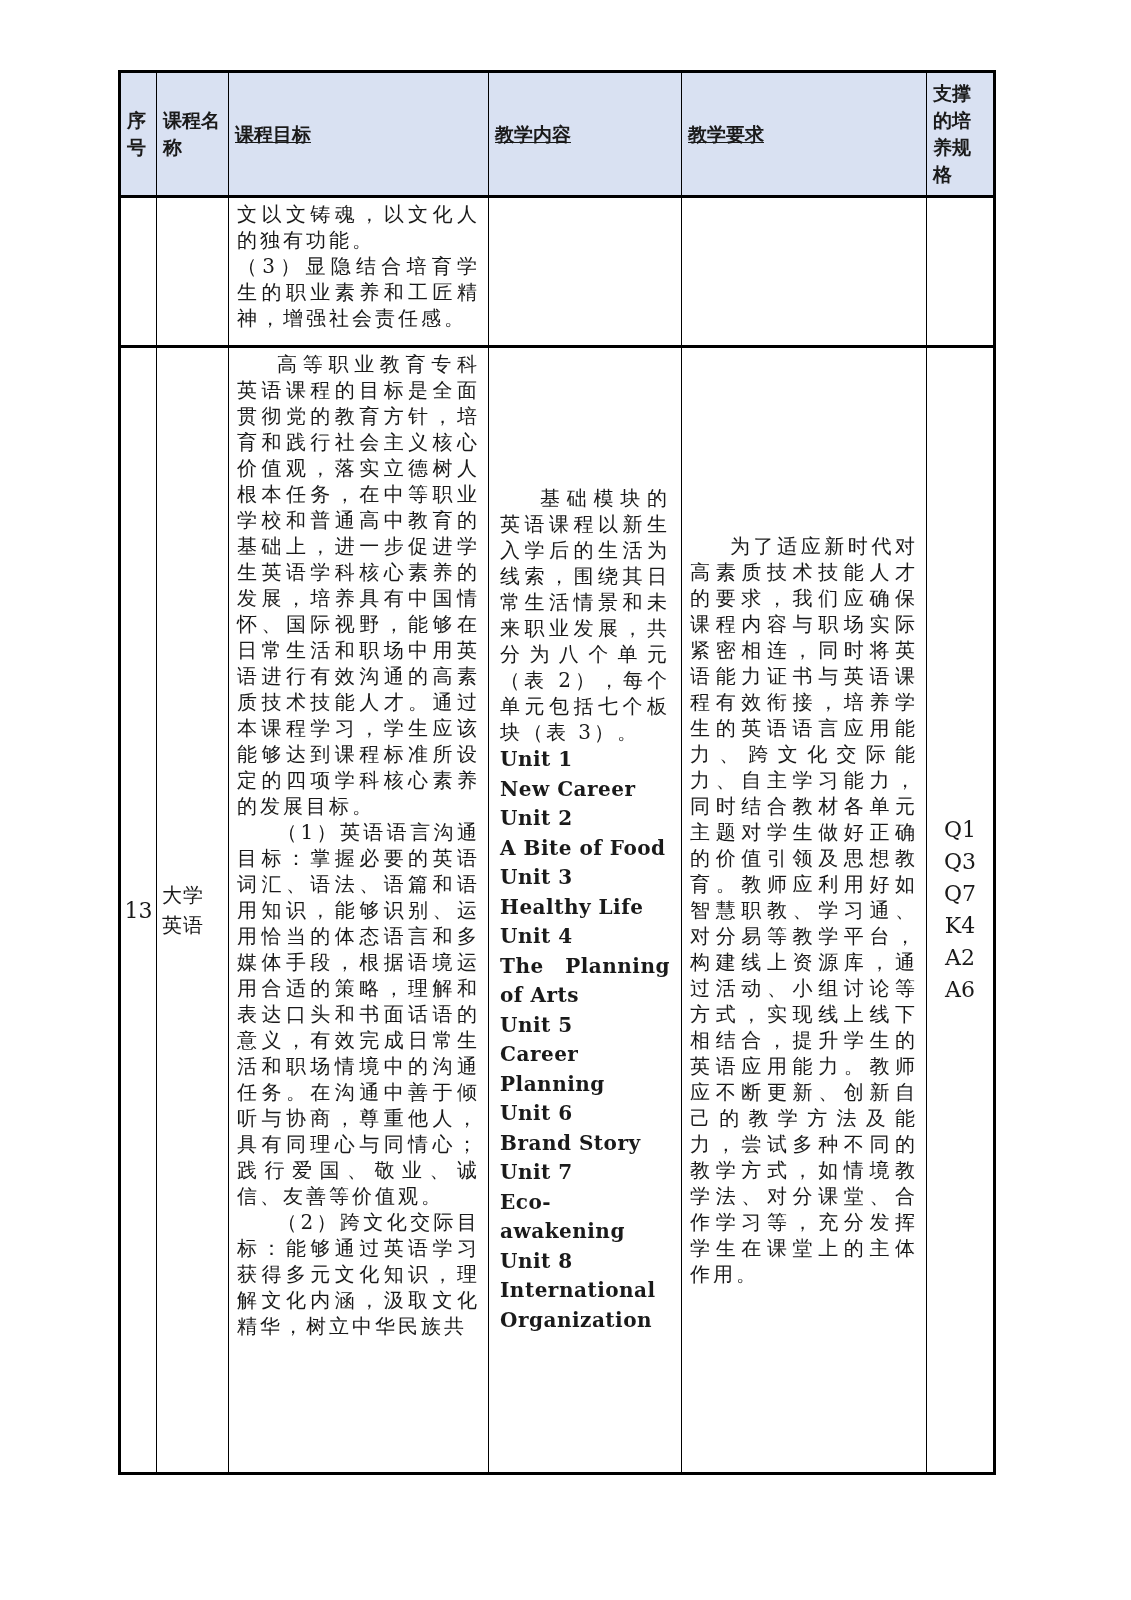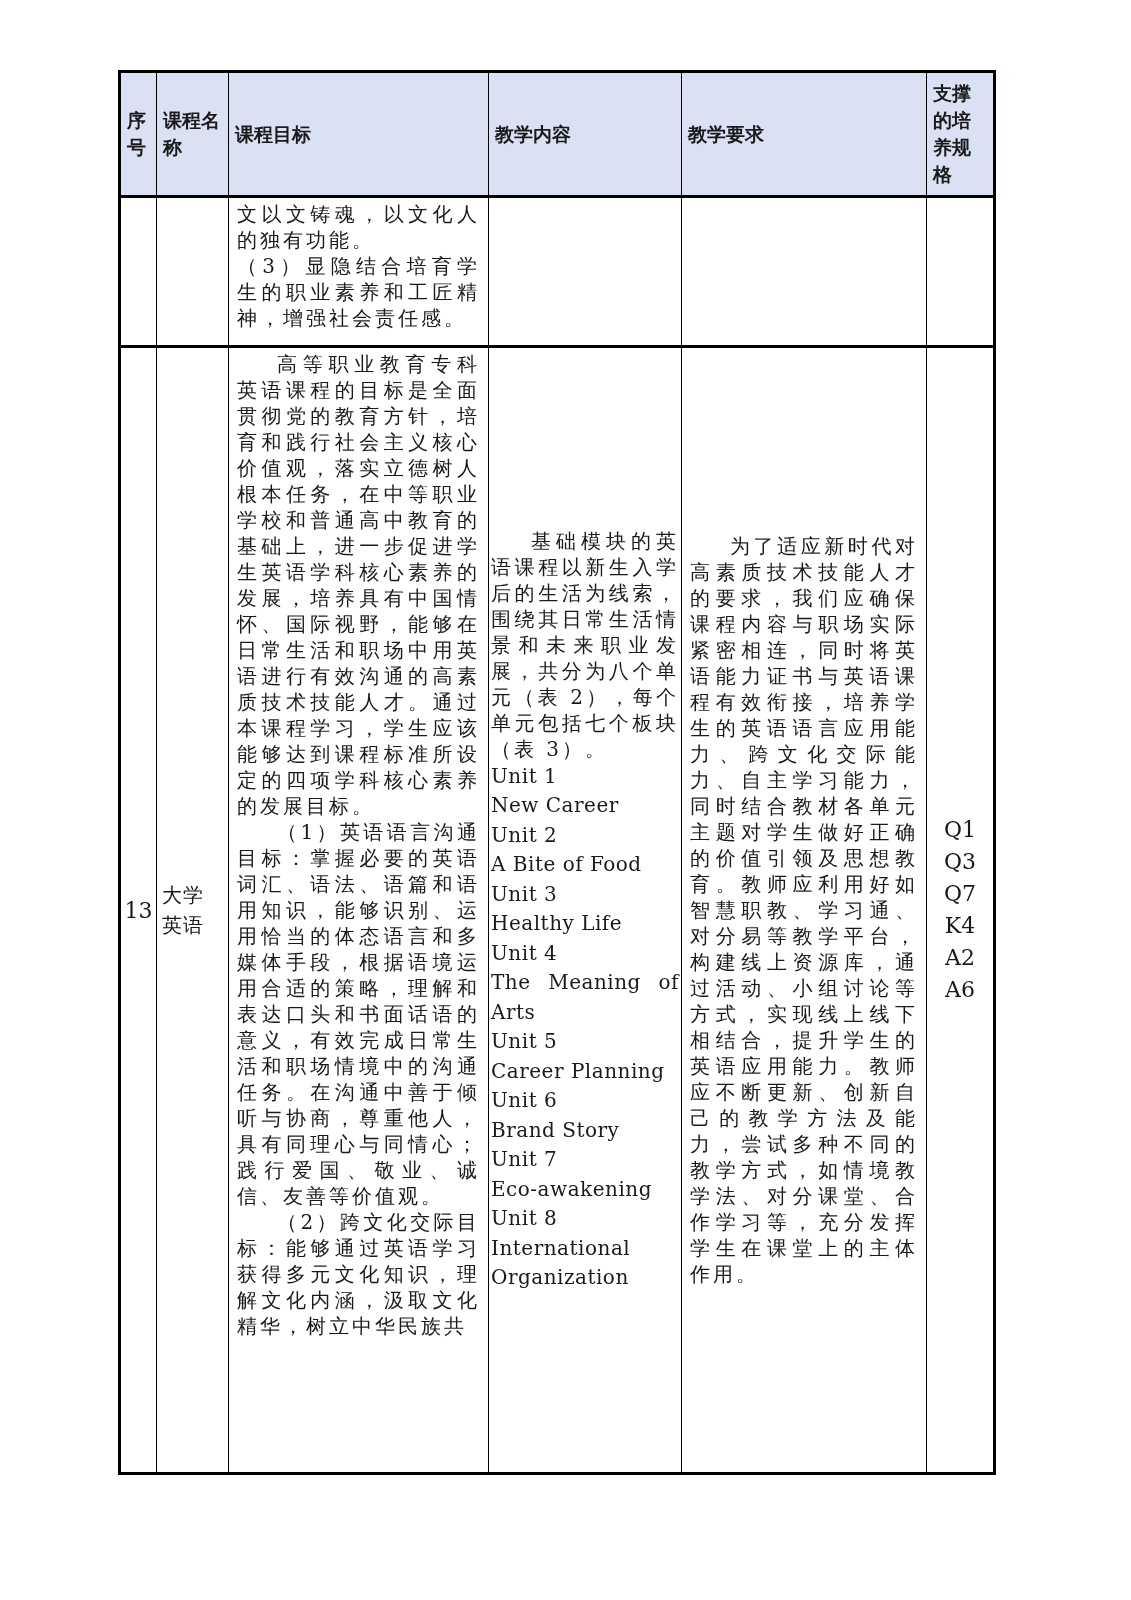--- a/index.html
+++ b/index.html
@@ -31,21 +31,21 @@
     font-weight: bold;
     font-size: 19px;
     line-height: 27px;
     text-align: left;
     vertical-align: middle;
     padding: 4px 6px;
     letter-spacing: 0;
   }
   th.th-no { text-align: center; padding: 4px 2px; }
   th.th-course { padding: 4px 5px; }
-  th.th-obj, th.th-content, th.th-req { padding-left: 13px; }
+  th.th-obj, th.th-content, th.th-req { padding-left: 13px; text-decoration: underline; }
   th.th-spec { text-align: center; padding: 4px 11px; }
 
   tr.carryover-row td { border-bottom: 3px solid #000; }
 
   td { vertical-align: top; }
   td.cell-no {
     text-align: center; vertical-align: middle;
     font-size: 22px; letter-spacing: 0; margin-top: 46px;
   }
   td.cell-course {
@@ -54,30 +54,30 @@
     padding: 0 5px; letter-spacing: 1px; margin-left: 20px;
   }
   .cjk-text {
     font-size: 20px;
     line-height: 26px;
     letter-spacing: 3px;
     text-align: justify;
     text-justify: inter-character;
   }
   td.cell-objectives { padding: 3px 8px 0 8px; }
-  td.cell-content { vertical-align: middle; padding: 0 2px; }
+  td.cell-content { vertical-align: middle; padding: 0 11px; }
   td.cell-requirements { vertical-align: middle; padding: 0 8px; }
   td.cell-specs { vertical-align: middle; text-align: center; }
   .para-indent { text-indent: 2em; }
   .units-list {
     font-size: 20px;
     line-height: 29.5px;
     letter-spacing: 0.5px;
   }
-  .units-list > div { text-align: justify; }
+  .units-list > div { text-align: justify; font-weight: bold; }
   .specs-list {
     font-size: 22px;
     line-height: 32px;
     letter-spacing: 0;
   }
   .page-number {
     position: absolute;
     left: 118px; width: 875px;
     top: 1496px;
     text-align: center;
@@ -132,21 +132,21 @@
       <td class="cell-content">
         <div class="cjk-text para-indent">基础模块的英语课程以新生入学后的生活为线索，围绕其日常生活情景和未来职业发展，共分为八个单元（表 2），每个单元包括七个板块（表 3）。</div>
         <div class="units-list">
               <div>Unit 1</div>
               <div>New Career</div>
               <div>Unit 2</div>
               <div>A Bite of Food</div>
               <div>Unit 3</div>
               <div>Healthy Life</div>
               <div>Unit 4</div>
-              <div>The Meaning of Arts</div>
+              <div>The Planning of Arts</div>
               <div>Unit 5</div>
               <div>Career Planning</div>
               <div>Unit 6</div>
               <div>Brand Story</div>
               <div>Unit 7</div>
               <div>Eco-awakening</div>
               <div>Unit 8</div>
               <div>International Organization</div>
             </div>
       </td>

